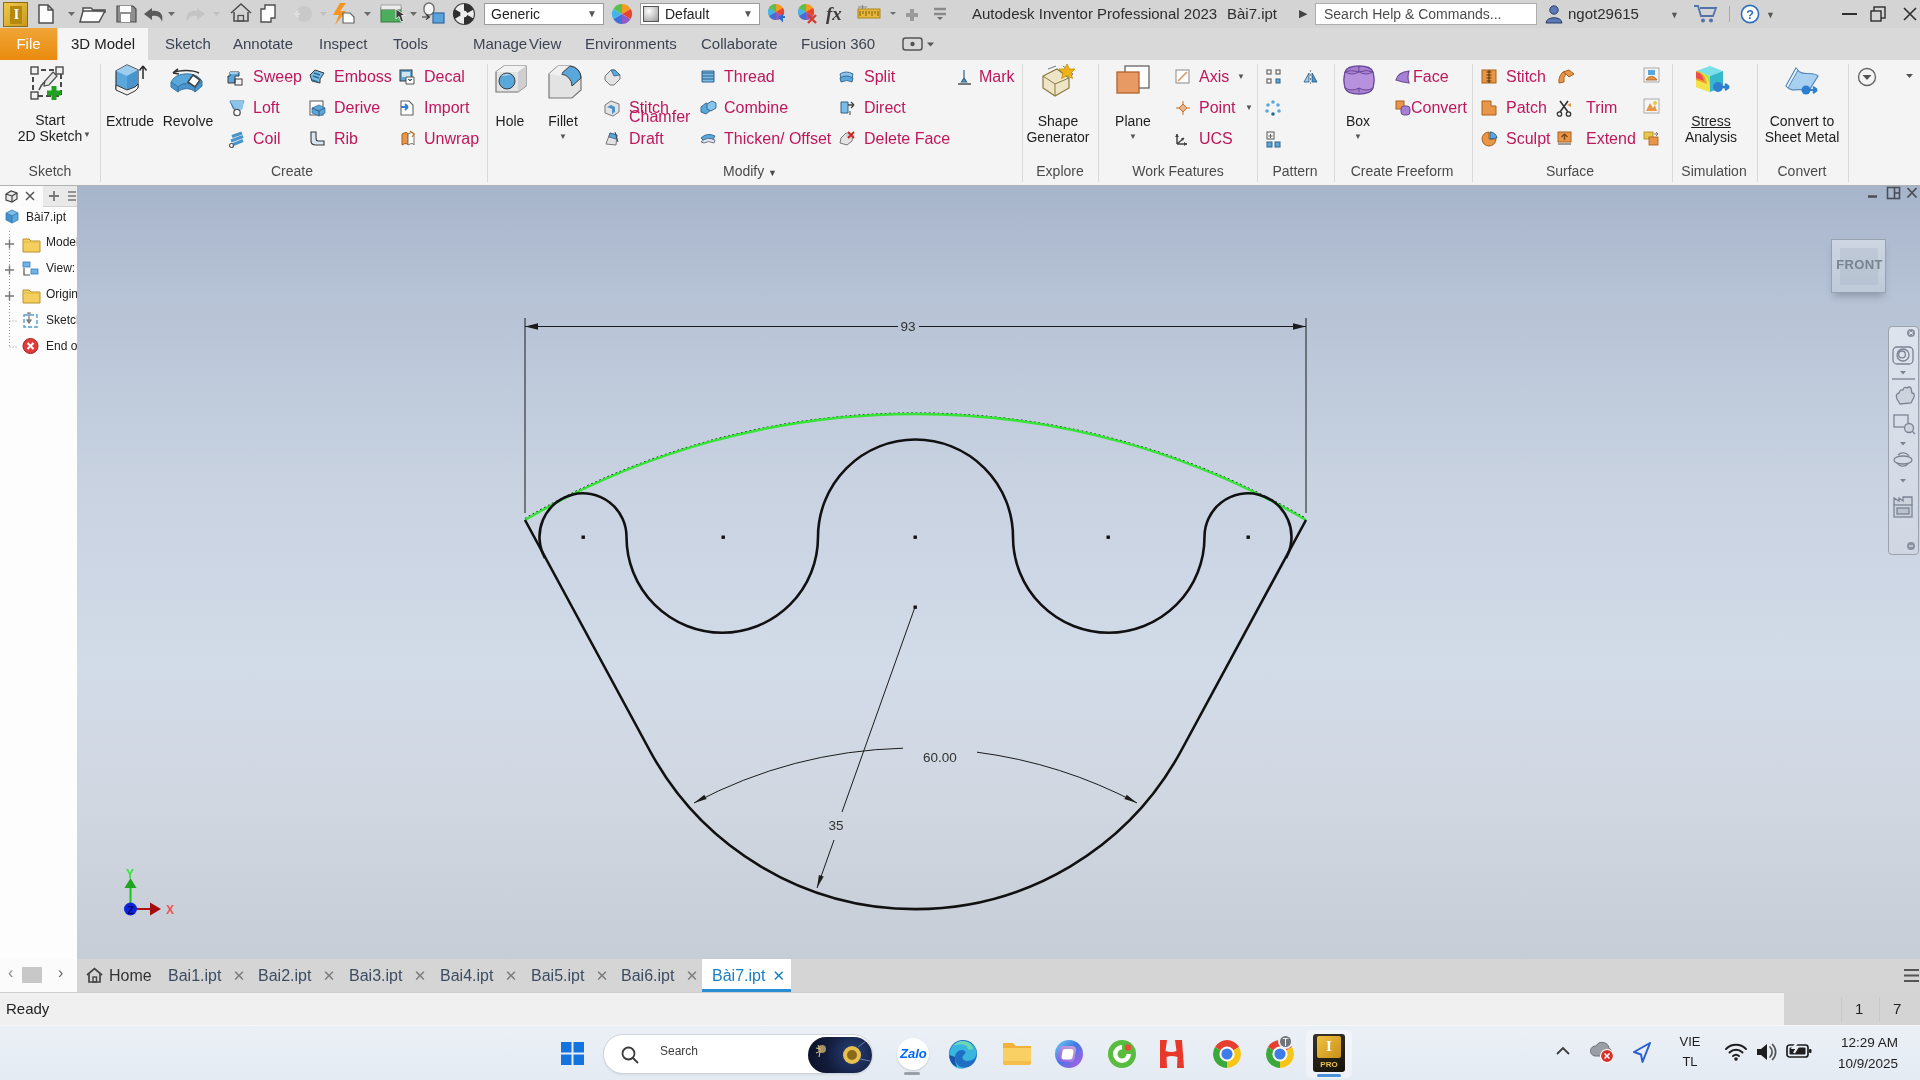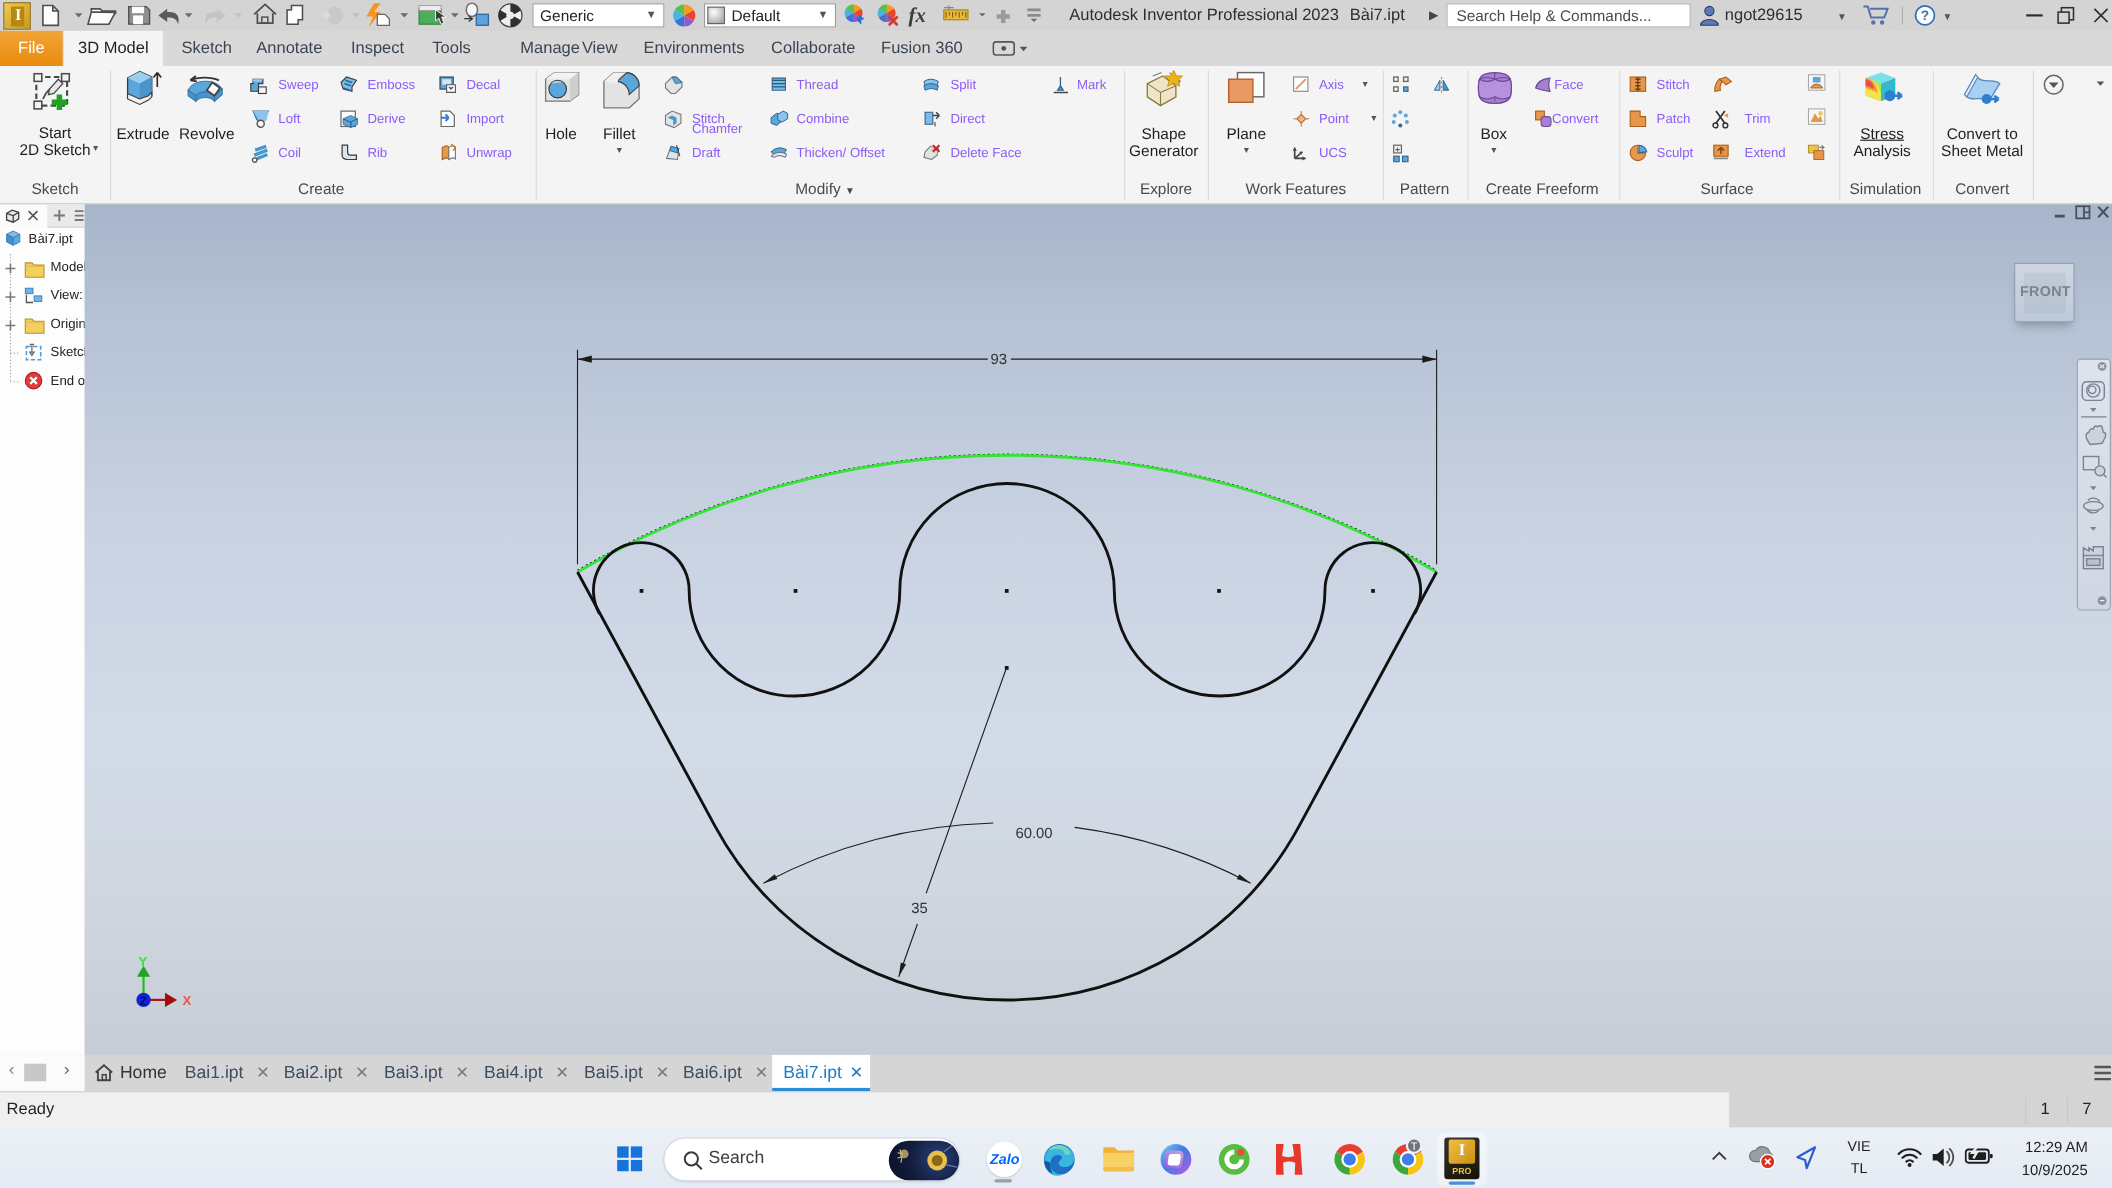--- a/index.html
+++ b/index.html
@@ -7,30 +7,30 @@
 .abs{position:absolute;}
 
 
 #titlebar{position:absolute;left:0;top:0;width:1920px;height:28px;background:#d4d4d4;}
 #tabrow{position:absolute;left:0;top:28px;width:1920px;height:32px;background:#d9d9d9;}
 .rtab{position:absolute;top:0;height:32px;line-height:32px;font-size:15px;color:#3b4453;padding:0 13px;}
 #ribbon{position:absolute;left:0;top:60px;width:1920px;height:126px;background:#f4f4f4;border-bottom:1px solid #b0b0b0;}
 .gsep{position:absolute;top:4px;height:118px;width:1px;background:#d9d9d9;}
 .glabel{position:absolute;top:103px;height:20px;font-size:14px;color:#4a4a4a;text-align:center;}
 .bl{position:absolute;font-size:14px;color:#1e1e1e;text-align:center;height:16px;line-height:16px;}
-.ml{position:absolute;font-size:12px;color:#8b5cf6;height:18px;line-height:18px;white-space:nowrap;}
+.ml{position:absolute;font-size:16px;color:#be185d;height:18px;line-height:18px;white-space:nowrap;}
 
 
 #canvas{position:absolute;left:77px;top:186px;width:1843px;height:773px;
  background:linear-gradient(180deg,#a7b5cb 0%,#b6c2d5 14%,#c8d2e1 38%,#d2dbe8 62%,#d0d7e1 80%,#c6cdd6 100%);}
 #panel{position:absolute;left:0;top:186px;width:77px;height:773px;background:#fdfdfd;}
 
 
 #tabstrip{position:absolute;left:0;top:959px;width:1920px;height:33px;background:#d5d5d5;}
-#statusbar{position:absolute;left:0;top:992px;width:1572px;height:33px;background:#f0f0f0;border-top:1px solid #cfcfcf;}
+#statusbar{position:absolute;left:0;top:992px;width:1784px;height:33px;background:#f0f0f0;border-top:1px solid #cfcfcf;}
 #taskbar{position:absolute;left:0;top:1025px;width:1920px;height:55px;background:linear-gradient(180deg,#ebf0f6,#e5ebf3);border-top:1px solid #f4f7fa;}
 .doctab{position:absolute;top:0;height:33px;line-height:33px;font-size:16px;color:#3c4d63;}
 .doctab .x{color:#7b7b7b;font-size:15px;margin-left:7px;}
 </style></head>
 <body>
 <div id="app">
 
 <div id="titlebar">
   <div class="abs" style="left:3px;top:2px;width:25px;height:25px;background:linear-gradient(135deg,#f3c94a,#c79a1e);border:1px solid #8a6d10;">
     <div class="abs" style="left:6px;top:3px;width:12px;height:18px;background:#b5890f;"></div>
@@ -749,21 +749,21 @@
     <rect x="0" y="0" width="10.5" height="10.5" fill="#1573de"></rect>
     <rect x="12.5" y="0" width="10.5" height="10.5" fill="#1573de"></rect>
     <rect x="0" y="12.5" width="10.5" height="10.5" fill="#1573de"></rect>
     <rect x="12.5" y="12.5" width="10.5" height="10.5" fill="#1573de"></rect>
   </svg>
   <div class="abs" style="left:603px;top:8px;width:270px;height:40px;background:#fff;border:1px solid #d0d5dc;border-radius:20px;box-shadow:0 1px 2px rgba(0,0,0,0.08);">
     <svg class="abs" style="left:16px;top:10px;" width="20" height="20" viewBox="0 0 20 20">
       <circle cx="8.5" cy="8.5" r="6" fill="none" stroke="#3a3a3a" stroke-width="1.8"></circle>
       <path d="M13 13 L18 18" stroke="#3a3a3a" stroke-width="1.8"></path>
     </svg>
-    <div class="abs" style="left:40px;top:9px;font-size:16px;color:#3c3c3c;">Search</div>
+    <div class="abs" style="left:56px;top:9px;font-size:12px;color:#3c3c3c;">Search</div>
     <div class="abs" style="left:204px;top:2px;width:64px;height:36px;border-radius:18px;background:radial-gradient(circle at 70% 45%,#27427c 0%,#121b3a 55%,#0b1128 100%);overflow:hidden;">
       <circle></circle>
       <svg width="64" height="36" viewBox="0 0 64 36">
         <circle cx="44" cy="18" r="9" fill="#e8c050"></circle>
         <circle cx="44" cy="18" r="5" fill="#8a6a18"></circle>
         <path d="M10 8 l2 5 m-4 -2 l5 1 m-5 4 l5 -2 m-2 6 l1 -5" stroke="#d8c890" stroke-width="1" fill="none"></path>
         <path d="M50 10 l8 -6 M52 22 l10 2" stroke="#6a7aa8" stroke-width="1" fill="none"></path>
         <circle cx="14" cy="12" r="4" fill="#c8b070" opacity="0.8"></circle>
       </svg>
     </div>

